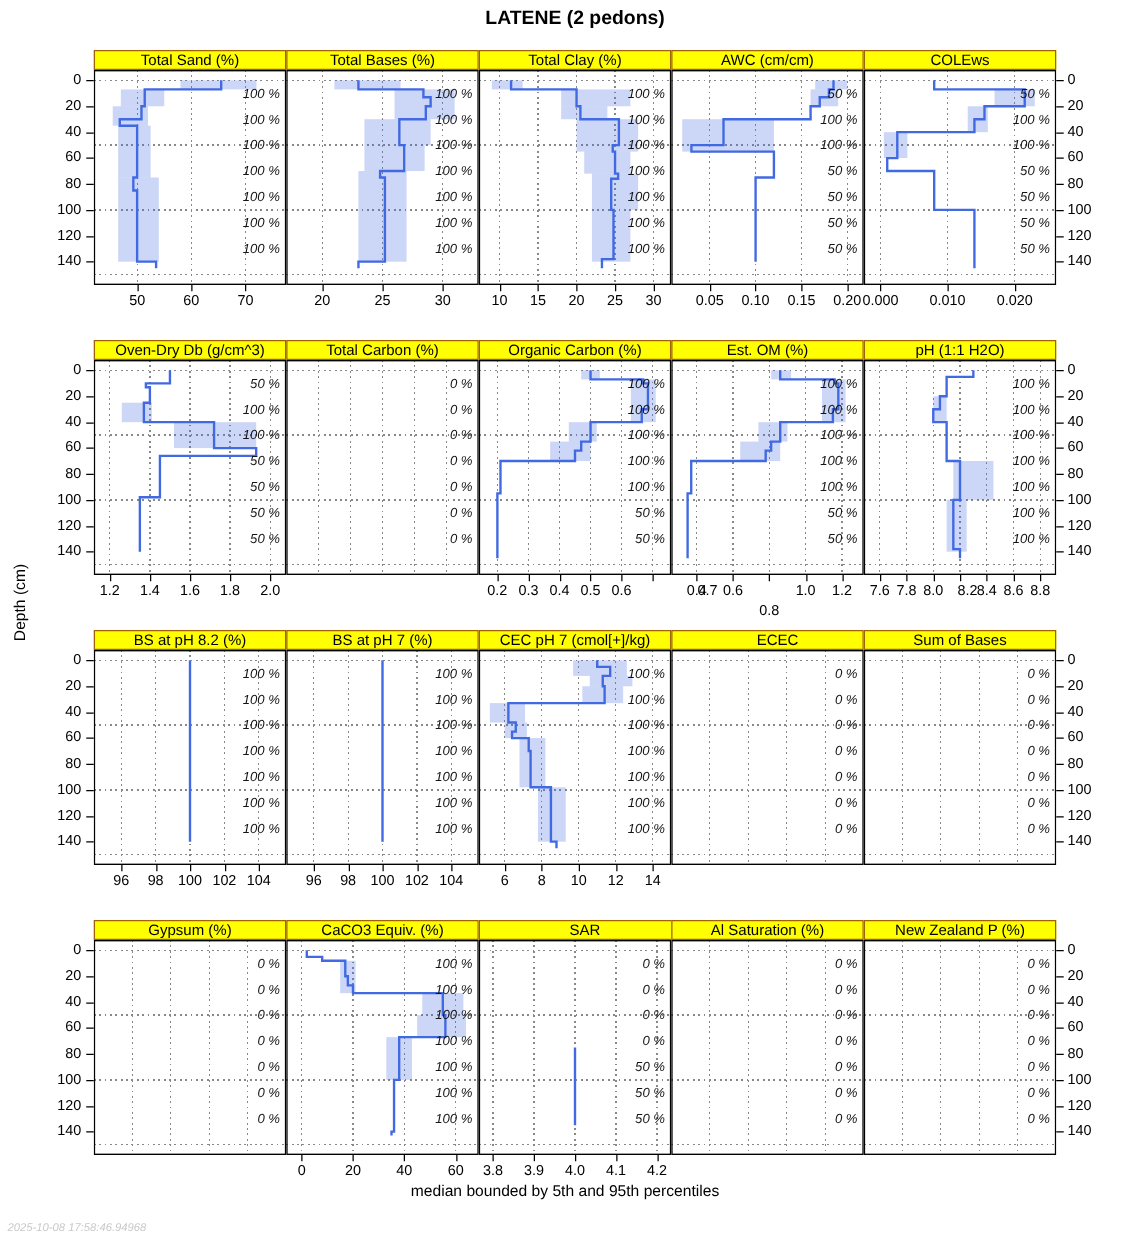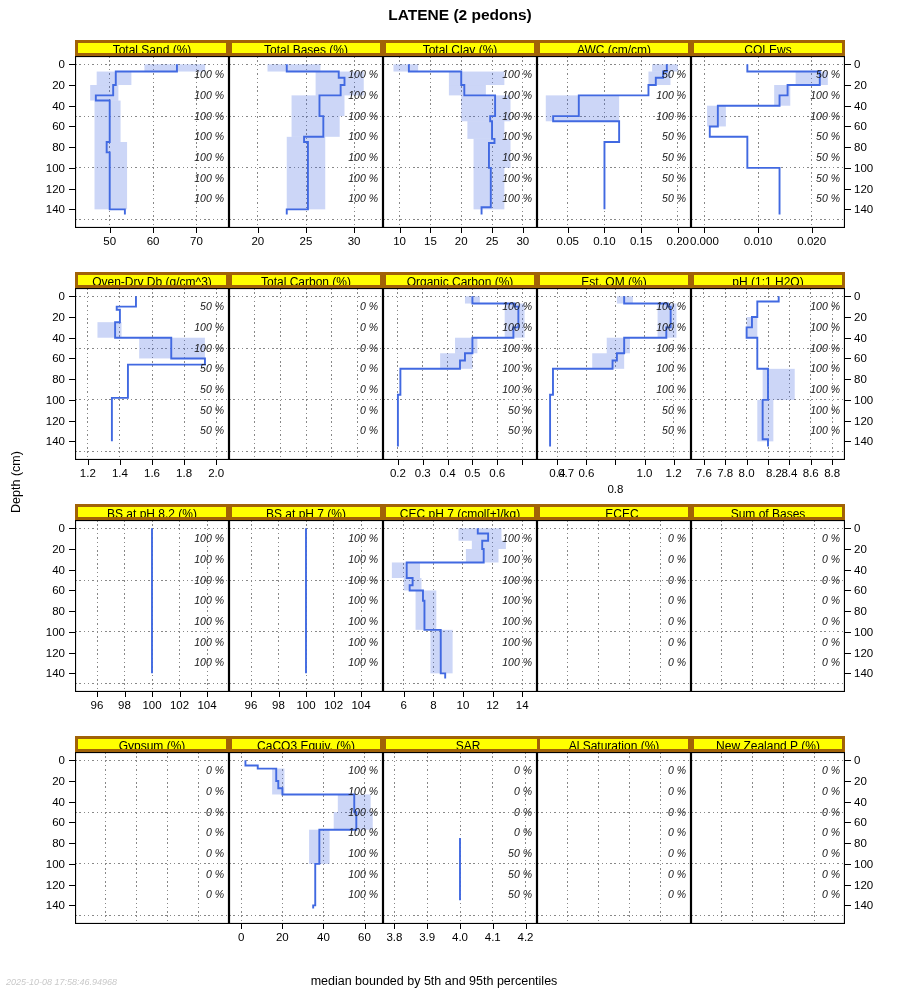--- a/index.html
+++ b/index.html
@@ -2,21 +2,21 @@
 <html><head>
 <meta charset="utf-8">
 <style>
   html,body{margin:0;padding:0;background:#fff;}
   .page{position:relative;width:900px;height:1000px;background:#ffffff;overflow:hidden;
         font-family:"Liberation Sans",sans-serif;color:#000;}
   .title{position:absolute;transform:translateX(-50%);font-size:15.5px;font-weight:bold;white-space:nowrap;}
   .caption{position:absolute;transform:translateX(-50%);font-size:12.5px;white-space:nowrap;}
   .ylab{position:absolute;transform:translate(-50%,-50%) rotate(-90deg);font-size:12.5px;white-space:nowrap;}
   .stamp{position:absolute;font-size:9px;font-style:italic;color:#c9c9c9;white-space:nowrap;}
-  .strip{position:absolute;background:#ffff00;border:3px solid #a16207;box-sizing:border-box;
+  .strip{position:absolute;background:#ffff00;border:1px solid #a16207;box-sizing:border-box;
          font-size:12px;text-align:center;line-height:14px;overflow:hidden;white-space:nowrap;}
   .panel{position:absolute;}
   .xticklab{position:absolute;transform:translateX(-50%);font-size:11.5px;white-space:nowrap;}
   .dticklab-l{position:absolute;width:28px;text-align:right;font-size:11.5px;}
   .dticklab-r{position:absolute;width:34px;text-align:left;font-size:11.5px;}
   .tick{position:absolute;background:#000;}
 </style>
 </head>
 <body>
 
@@ -727,15 +727,15 @@
       <div class="dticklab-r" style="left: 854px; top: 857.904px;">100</div>
       <div class="tick" style="left: 69px; top: 884.627px; width: 6px; height: 1px;"></div>
       <div class="dticklab-l" style="left: 37px; top: 878.627px;">120</div>
       <div class="tick" style="left: 845px; top: 884.627px; width: 6px; height: 1px;"></div>
       <div class="dticklab-r" style="left: 854px; top: 878.627px;">120</div>
       <div class="tick" style="left: 69px; top: 905.349px; width: 6px; height: 1px;"></div>
       <div class="dticklab-l" style="left: 37px; top: 899.349px;">140</div>
       <div class="tick" style="left: 845px; top: 905.349px; width: 6px; height: 1px;"></div>
       <div class="dticklab-r" style="left: 854px; top: 899.349px;">140</div>
     </div>
-  <div class="caption" style="left:434px;top:946px;margin-top:28px;">median bounded by 5th and 95th percentiles</div>
+  <div class="caption" style="left:452px;top:946px;">median bounded by 5th and 95th percentiles</div>
   <div class="stamp" style="left:6px;top:977px;">2025-10-08 17:58:46.94968</div>
 </div>
 
 </body></html>

